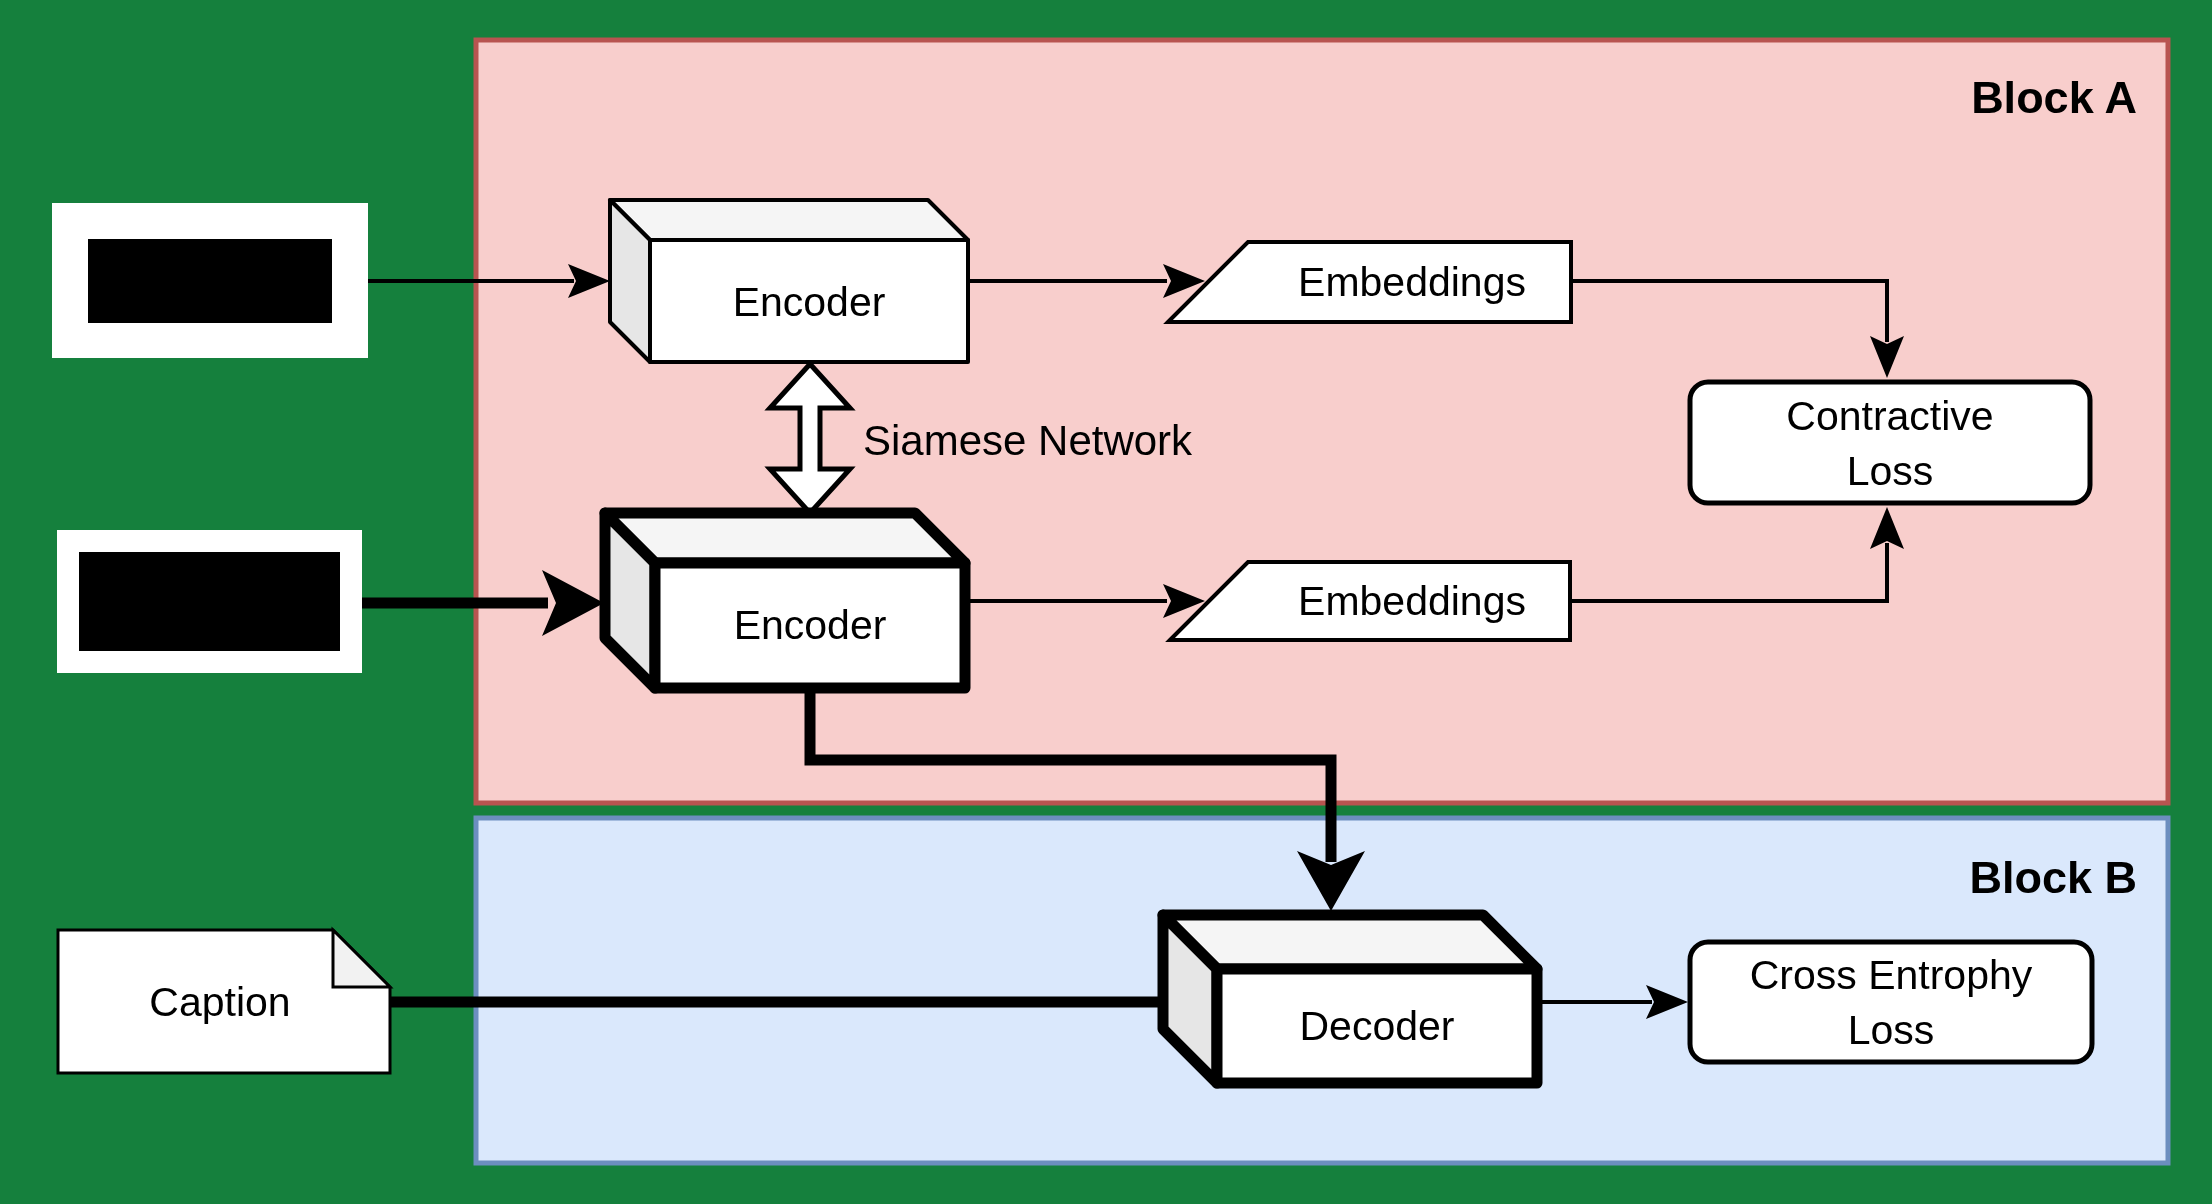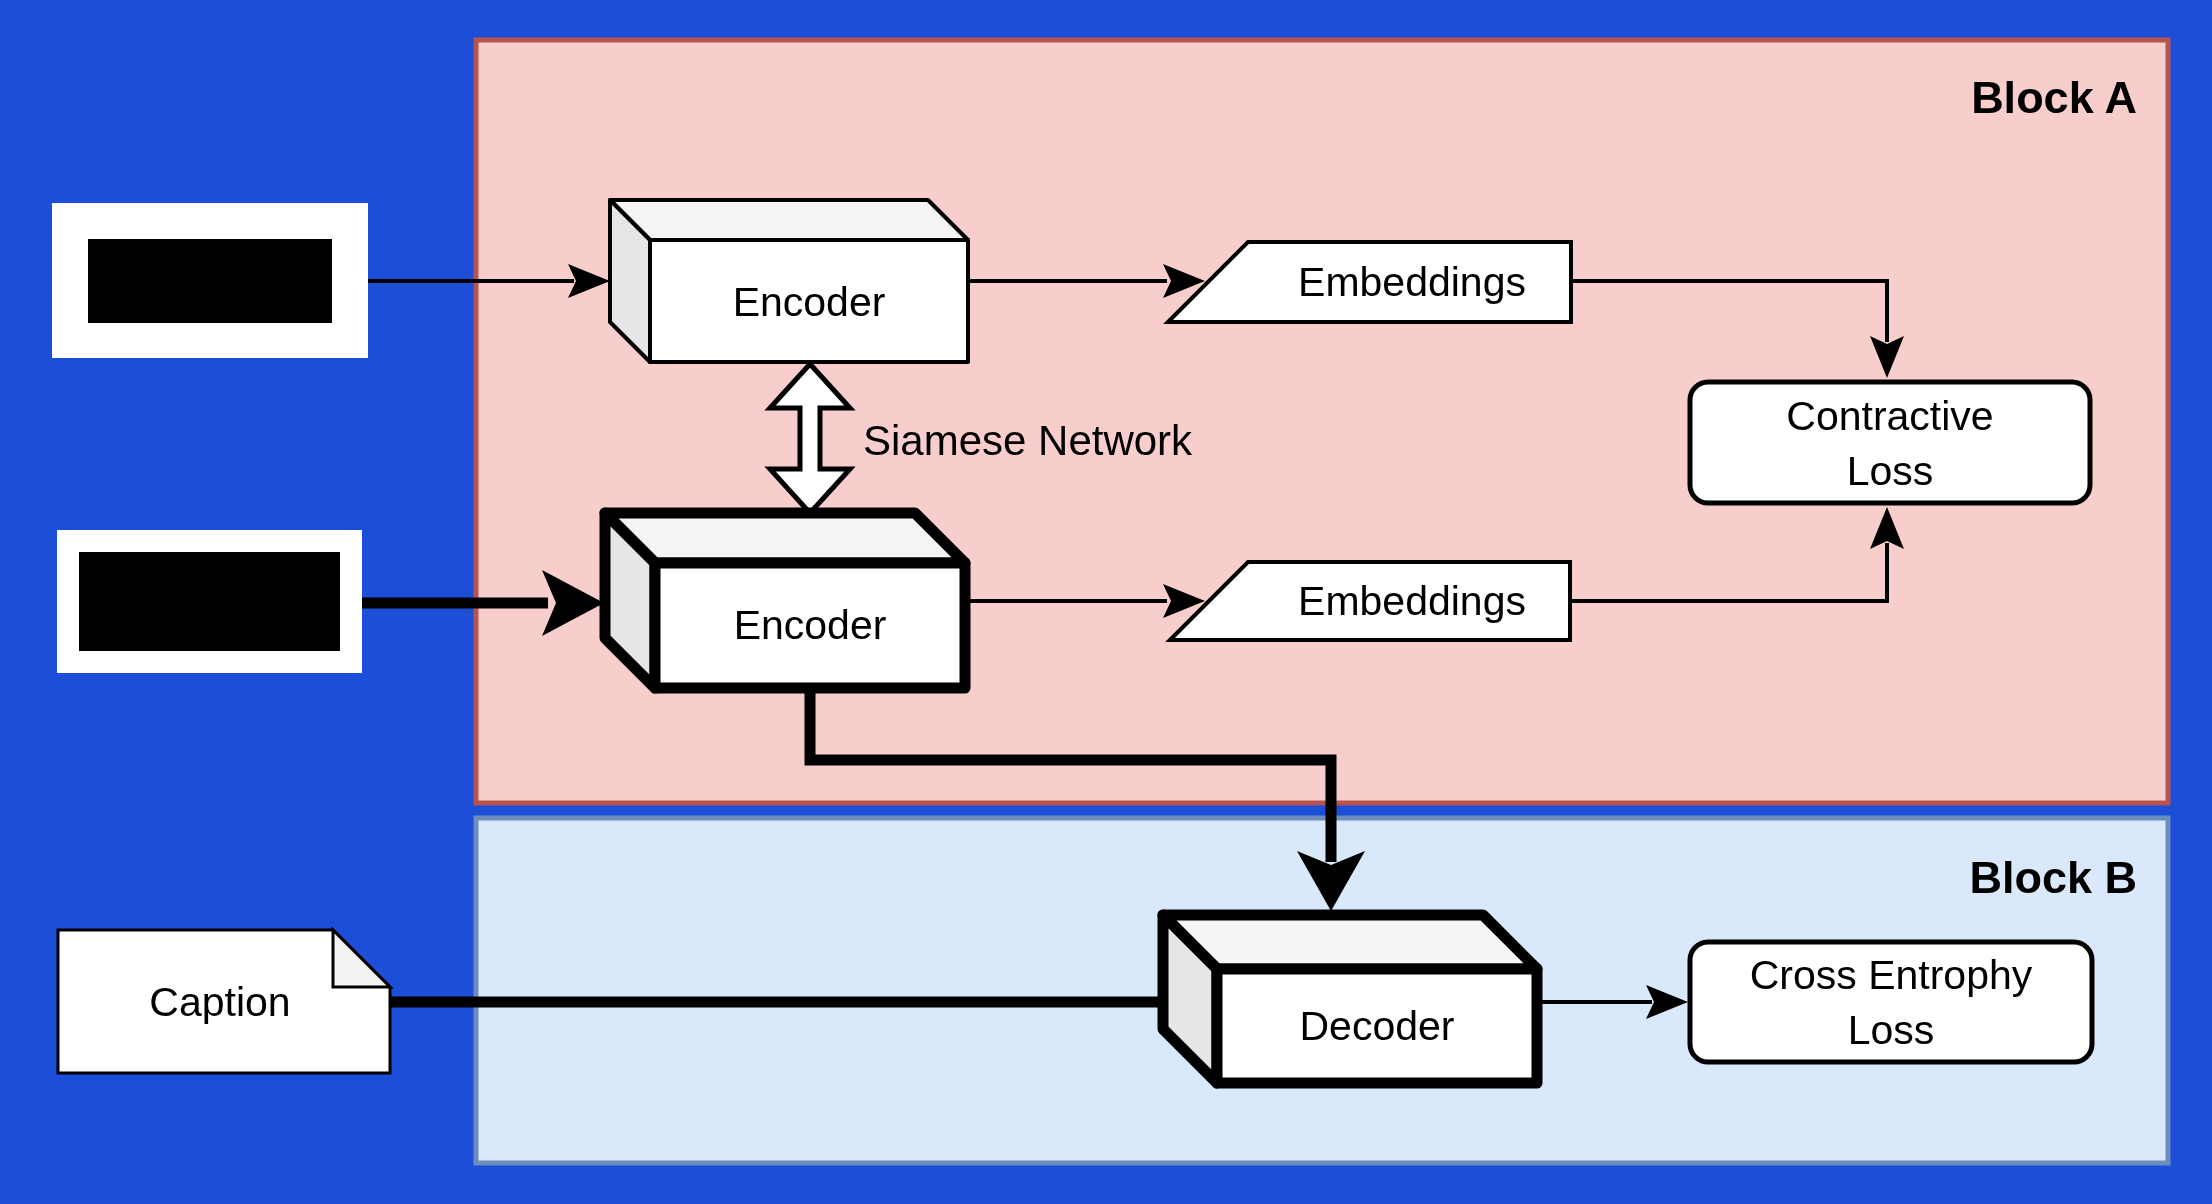--- a/index.html
+++ b/index.html
@@ -4,21 +4,21 @@
 <style>
   html, body {
     margin: 0;
     padding: 0;
     background: #000000;
   }
   #stage {
     position: relative;
     width: 2212px;
     height: 1204px;
-    background: #1d4ed8;
+    background: #15803d;
     font-family: "Liberation Sans", sans-serif;
   }
   svg text {
     font-family: "Liberation Sans", sans-serif;
     fill: #000000;
   }
   .node-label   { font-size: 41px; }
   .block-label  { font-size: 45px; font-weight: bold; }
   .anno-label   { font-size: 42px; }
 </style>

